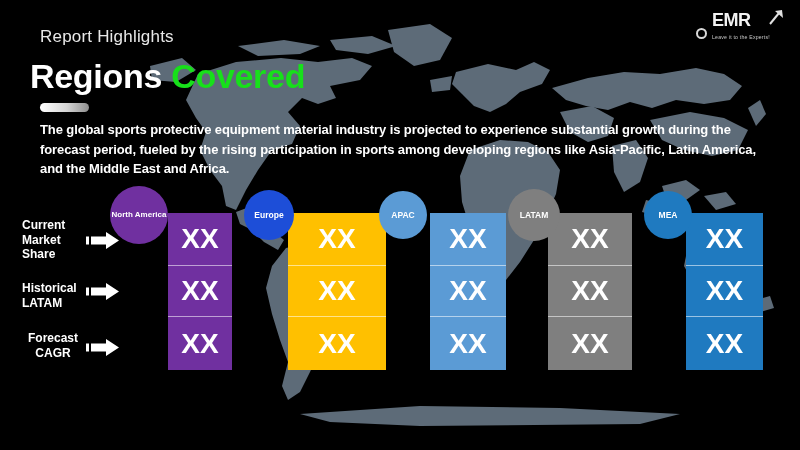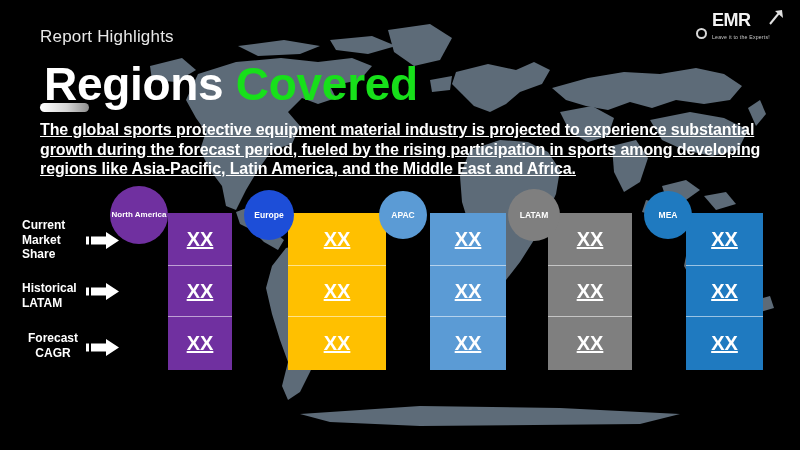--- a/index.html
+++ b/index.html
@@ -50,37 +50,37 @@
     color:#c9c9c9; white-space:nowrap;
   }
 
   
   #kicker {
     position:absolute; left:40px; top:27px;
     font-size:17px; color:#e8e8e8; font-weight:400;
     letter-spacing:0.2px;
   }
   #title {
-    position:absolute; left:44px; top:57px;
-    font-size:46px; font-weight:bold; color:#ffffff;
+    position:absolute; left:30px; top:57px;
+    font-size:34px; font-weight:bold; color:#ffffff;
     letter-spacing:-0.3px; white-space:nowrap;
   }
   #title .accent { color:#17e01a; }
   #rule {
     position:absolute; left:40px; top:103px;
     width:49px; height:9px; border-radius:5px;
     background:linear-gradient(90deg,#ffffff 0%,#d4d4d4 55%,#8e8e8e 100%);
   }
 
   
   #intro {
     position:absolute; left:40px; top:120px;
     width:736px;
-    font-size:16px; font-weight:bold; color:#ffffff;
-    line-height:19.5px; letter-spacing:-0.1px;text-decoration:underline;
+    font-size:13px; font-weight:bold; color:#ffffff;
+    line-height:19.5px; letter-spacing:-0.1px;
   }
 
   
   .row-label {
     position:absolute; left:22px;
     width:62px;
     font-size:12px; font-weight:bold; color:#ffffff;
     line-height:14.5px;
   }
   .row-arrow {
@@ -96,23 +96,22 @@
     text-align:center;
     color:#ffffff; font-weight:bold;
     line-height:10px;
     z-index:5;
   }
 
   
   .cell {
     position:absolute;
     display:flex; align-items:center; justify-content:center;
-    color:#ffffff; font-weight:bold; font-size:20px;
+    color:#ffffff; font-weight:bold; font-size:28px;
     z-index:3;
-    text-decoration:underline;
   }
   .cell.sep { border-top:1.5px solid rgba(255,255,255,0.55); }
 
   
   #footer {
     position:absolute; left:22px; bottom:13px;
     font-size:10.5px; font-weight:bold; color:#ffffff;
     letter-spacing:0.1px;
   }
 </style>

